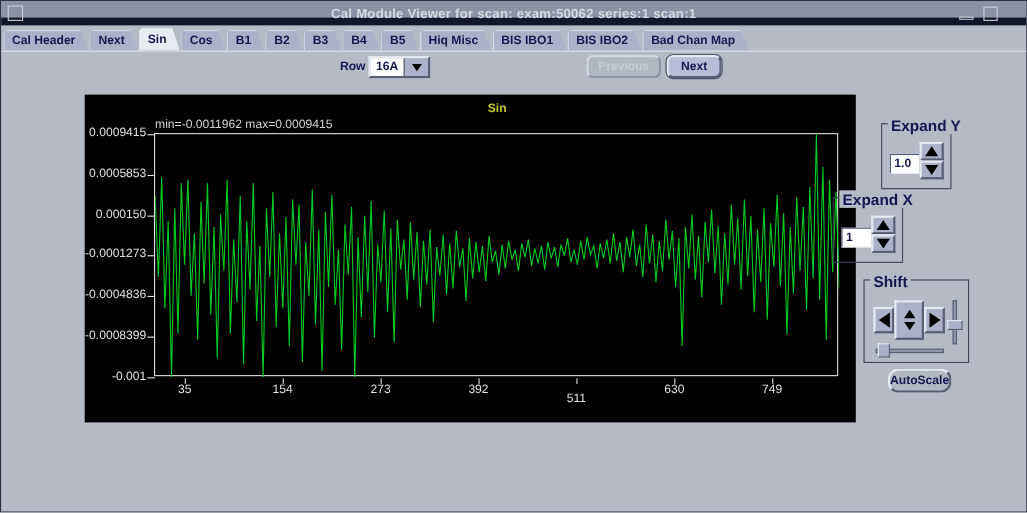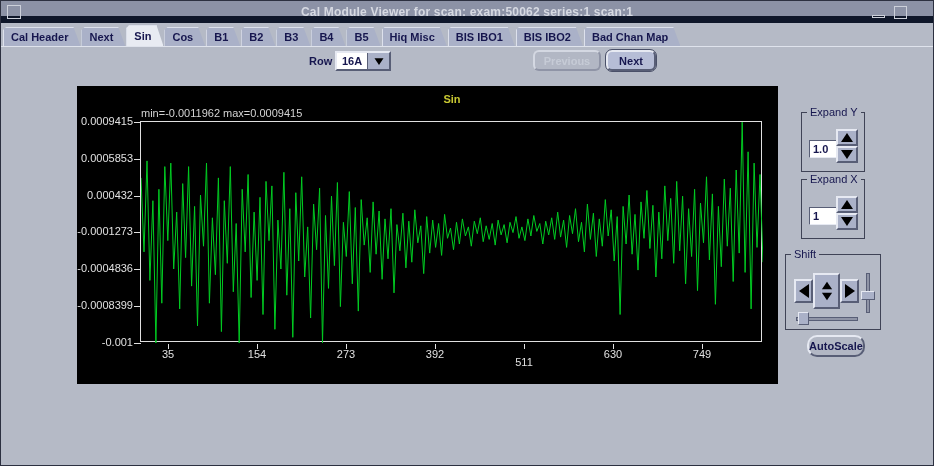--- a/index.html
+++ b/index.html
@@ -94,24 +94,24 @@
   .ylabel { position:absolute; left:-2px; width:58px; text-align:right; color:#e0e0e0; }
   .xlabel { position:absolute; width:40px; text-align:center; top:262px; color:#e0e0e0; }
   .ytickmark { position:absolute; left:57px; width:7px; height:1px; background:#e0e0e0; }
   .xtickmark { position:absolute; top:258px; width:1px; height:5px; background:#e0e0e0; }
   
   .groupbox {
     position:absolute; border:1px solid #3f4356;
   }
   .groupbox .gb-label {
     position:absolute; top:-7px; left:5px; padding:0 3px; background:#b5bac6;
-    font-size:11px; font-weight:normal; color:#16164e; white-space:nowrap;
+    font-size:14px; font-weight:bold; color:#16164e; white-space:nowrap;
   }
   #expand-y-group { left:800px; top:111px; width:64px; height:60px; }
-  #expand-x-group { left:800px; top:178px; width:64px; height:60px; }
+  #expand-x-group { left:756px; top:178px; width:64px; height:60px; }
   .spin-row { position:absolute; left:7px; top:22px; display:flex; align-items:center; }
   .spin-field {
     width:27px; height:18px; background:#fff; font-size:11px; font-weight:bold;
     color:#16164e; padding-left:3px; display:flex; align-items:center;
     border-top:1px solid #585e76; border-left:1px solid #585e76;
     border-bottom:1px solid #e6e9f2; border-right:none;
   }
   .spin-btns { display:flex; flex-direction:column; margin-top:-6px; }
   .spin-btn {
     width:22px; height:17px; background:#aab1c8;
@@ -199,21 +199,21 @@
     <div id="plot-frame">
       <svg id="wave" xmlns="http://www.w3.org/2000/svg" width="622" height="221" viewBox="0 0 622 221">
           <polyline points="0.0,55.9 3.0,129.9 6.0,38.9 8.9,158.4 11.9,78.7 14.9,221.0 17.9,67.3 20.8,181.2 23.8,44.6 26.8,118.6 29.8,41.1 32.7,147.0 35.7,90.1 38.7,186.9 41.7,61.6 44.6,135.6 47.6,44.6 50.6,164.1 53.6,84.4 56.5,203.9 59.5,73.0 62.5,124.2 65.5,41.1 68.4,181.2 71.4,95.8 74.4,152.7 77.4,55.9 80.4,209.6 83.3,78.7 86.3,141.3 89.3,44.6 92.3,169.8 95.2,101.5 98.2,221.0 101.2,67.3 104.2,129.9 107.1,52.5 110.1,175.5 113.1,90.1 116.1,158.4 119.0,75.3 122.0,192.5 125.0,59.4 128.0,118.6 130.9,63.9 133.9,207.3 136.9,98.1 139.9,147.0 142.9,50.3 145.8,173.2 148.8,86.7 151.8,215.3 154.8,70.7 157.7,139.0 160.7,54.8 163.7,155.0 166.7,104.9 169.6,196.0 172.6,82.1 175.6,127.7 178.6,66.2 181.5,221.0 184.5,93.5 187.5,166.4 190.5,74.2 193.4,143.6 196.4,60.5 199.4,184.6 202.4,100.3 205.3,134.5 208.3,69.6 211.3,161.8 214.3,85.5 217.3,189.1 220.2,77.6 223.2,123.1 226.2,95.8 229.2,150.4 232.1,79.9 235.1,132.2 238.1,89.0 241.1,157.3 244.0,96.9 247.0,136.8 250.0,86.7 253.0,170.9 255.9,102.6 258.9,128.8 261.9,91.2 264.9,145.9 267.8,99.2 270.8,140.2 273.8,87.8 276.8,120.8 279.8,103.8 282.7,151.6 285.7,94.6 288.7,131.1 291.7,98.1 294.6,125.4 297.6,101.5 300.6,133.4 303.6,92.4 306.5,116.3 309.5,106.0 312.5,127.7 315.5,100.3 318.4,122.0 321.4,96.9 324.4,114.0 327.4,104.9 330.3,124.2 333.3,99.2 336.3,111.7 339.3,95.8 342.2,119.7 345.2,103.8 348.2,117.4 351.2,101.5 354.2,123.1 357.1,98.1 360.1,112.9 363.1,102.6 366.1,120.8 369.0,100.3 372.0,110.6 375.0,94.6 378.0,116.3 380.9,104.9 383.9,118.6 386.9,96.9 389.9,114.0 392.8,93.5 395.8,109.4 398.8,101.5 401.8,122.0 404.7,99.2 407.7,112.9 410.7,95.8 413.7,117.4 416.7,90.1 419.6,115.1 422.6,98.1 425.6,125.4 428.6,93.5 431.5,111.7 434.5,86.7 437.5,119.7 440.5,100.3 443.4,129.9 446.4,82.1 449.4,117.4 452.4,91.2 455.3,134.5 458.3,96.9 461.3,124.2 464.3,77.6 467.2,114.0 470.2,87.8 473.2,139.0 476.2,94.6 479.1,192.5 482.1,84.4 485.1,122.0 488.1,73.0 491.1,132.2 494.0,92.4 497.0,148.1 500.0,79.9 503.0,116.3 505.9,68.5 508.9,126.5 511.9,83.3 514.9,155.0 517.8,90.1 520.8,136.8 523.8,63.9 526.8,118.6 529.7,76.4 532.7,141.3 535.7,59.4 538.7,128.8 541.6,74.2 544.6,161.8 547.6,86.7 550.6,134.5 553.6,67.3 556.5,168.6 559.5,81.0 562.5,120.8 565.5,54.8 568.4,137.9 571.4,71.9 574.4,182.3 577.4,84.4 580.3,144.7 583.3,57.1 586.3,124.2 589.3,66.2 592.2,159.5 595.2,48.0 598.2,131.1 601.2,0.2 604.1,150.4 607.1,29.8 610.1,186.9 613.1,41.1 616.0,125.4 619.0,52.5 622.0,140.2" fill="none" stroke="#00cc22" stroke-width="1"></polyline>
         </svg>
     </div>
     <div id="axis-labels">
         <div class="ylabel" style="top: 29px;">0.0009415</div>
         <div class="ytickmark" style="top: 36px;"></div>
         <div class="ylabel" style="top: 65.8px;">0.0005853</div>
         <div class="ytickmark" style="top: 73px;"></div>
-        <div class="ylabel" style="top: 102.6px;">0.000432</div>
+        <div class="ylabel" style="top: 102.6px;">0.000150</div>
         <div class="ytickmark" style="top: 110px;"></div>
         <div class="ylabel" style="top: 139.4px;">-0.0001273</div>
         <div class="ytickmark" style="top: 146px;"></div>
         <div class="ylabel" style="top: 176.2px;">-0.0004836</div>
         <div class="ytickmark" style="top: 183px;"></div>
         <div class="ylabel" style="top: 213px;">-0.0008399</div>
         <div class="ytickmark" style="top: 220px;"></div>
         <div class="ylabel" style="top: 249.8px;">-0.001</div>
         <div class="ytickmark" style="top: 257px;"></div>
         <div class="xlabel" style="left: 71px;">35</div>

